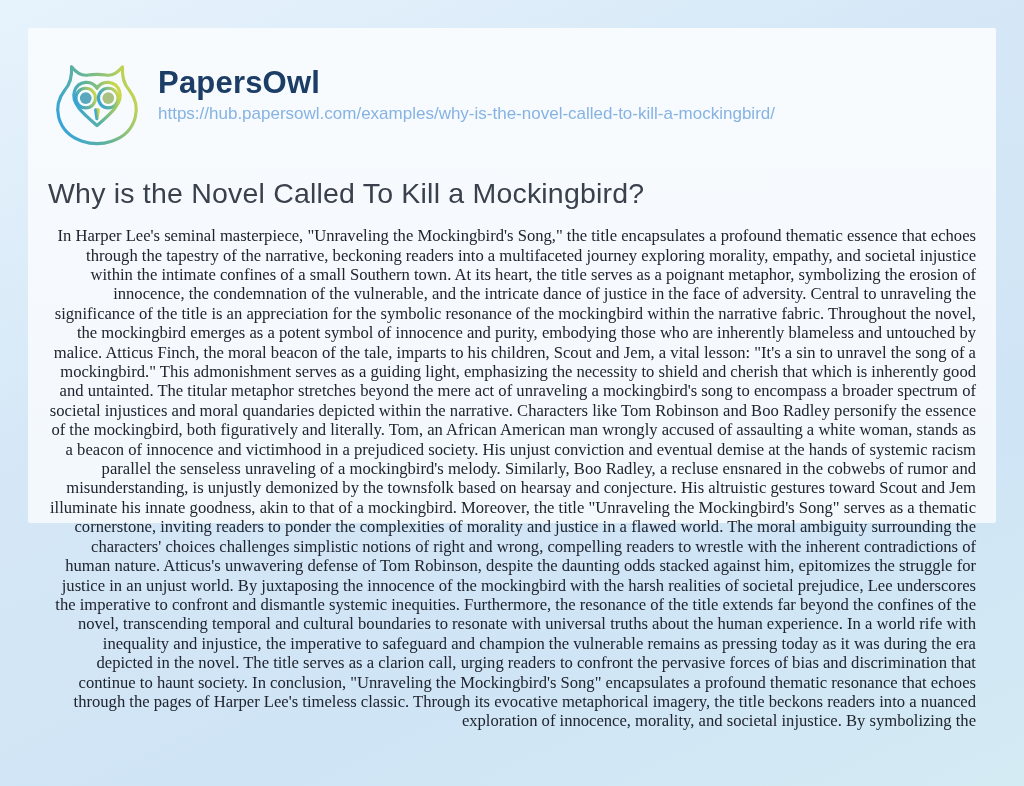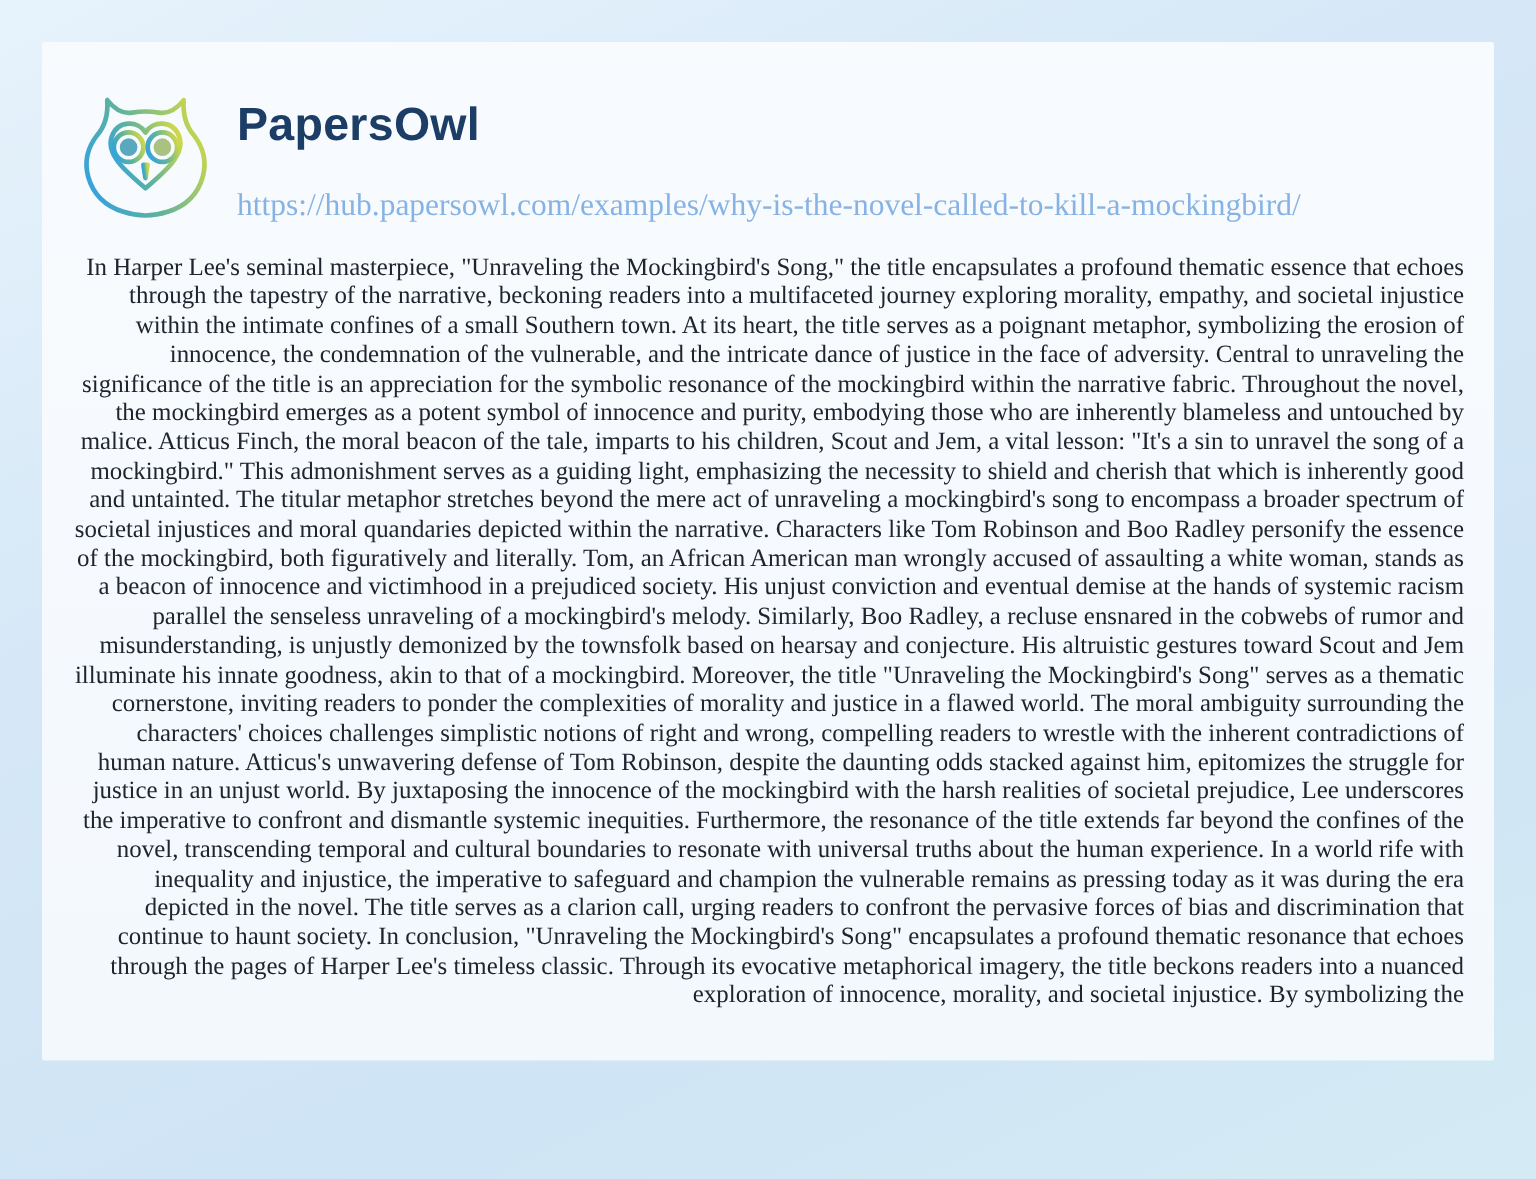--- a/index.html
+++ b/index.html
@@ -10,21 +10,21 @@
     position: relative;
     font-family: "Liberation Sans", sans-serif;
     background: linear-gradient(155deg, #e7f3fc 0%, #d6e8f7 35%, #cfe4f5 70%, #d4ebf4 100%);
     overflow: hidden;
   }
   .panel {
     position: absolute;
     left: 28px;
     top: 28px;
     width: 968px;
-    height: 679px;
+    height: 495px;
     background: linear-gradient(180deg, #f8fbfe 0%, #f3f8fd 100%);
     border-radius: 2px;
     padding: 22px 20px 1px 20px;
   }
   .header {
     display: flex;
     align-items: flex-start;
     gap: 12px;
     margin-top: 4px;
   }
@@ -37,26 +37,25 @@
   .brand-block { display: flex; flex-direction: column; padding-top: 12px; }
   .brand-name {
     font-size: 31px;
     font-weight: 700;
     color: #1c3d66;
     letter-spacing: 0.2px;
     line-height: 1.1;
     cursor: pointer;
   }
   .source-url {
-    margin-top: 24px;
-    font-size: 21px;
+    margin-top: 4px;
+    font-size: 17px;
     color: #86b3e3;
     text-decoration: none;
     cursor: pointer;
-    font-family: Liberation Serif, serif;
   }
   .article-title {
     font-size: 28.5px;
     font-weight: 400;
     color: #3a414c;
     letter-spacing: 0.2px;
     margin: 24px 0 0 0;
     line-height: 1.2;
   }
   .article-body {
@@ -99,16 +98,17 @@
         <circle cx="38.5" cy="45" r="6" fill="#5aa8bd"></circle>
         <circle cx="61.5" cy="45" r="6" fill="#a9c181"></circle>
       </svg>
     </div>
     <div class="brand-block">
       <div class="brand-name">PapersOwl</div>
       <a class="source-url">https://hub.papersowl.com/examples/why-is-the-novel-called-to-kill-a-mockingbird/</a>
     </div>
   </header>
 
+  <h1 class="article-title">Why is the Novel Called To Kill a Mockingbird?</h1>
 
   <p class="article-body">In Harper Lee's seminal masterpiece, "Unraveling the Mockingbird's Song," the title encapsulates a profound thematic essence that echoes through the tapestry of the narrative, beckoning readers into a multifaceted journey exploring morality, empathy, and societal injustice within the intimate confines of a small Southern town. At its heart, the title serves as a poignant metaphor, symbolizing the erosion of innocence, the condemnation of the vulnerable, and the intricate dance of justice in the face of adversity. Central to unraveling the significance of the title is an appreciation for the symbolic resonance of the mockingbird within the narrative fabric. Throughout the novel, the mockingbird emerges as a potent symbol of innocence and purity, embodying those who are inherently blameless and untouched by malice. Atticus Finch, the moral beacon of the tale, imparts to his children, Scout and Jem, a vital lesson: "It's a sin to unravel the song of a mockingbird." This admonishment serves as a guiding light, emphasizing the necessity to shield and cherish that which is inherently good and untainted. The titular metaphor stretches beyond the mere act of unraveling a mockingbird's song to encompass a broader spectrum of societal injustices and moral quandaries depicted within the narrative. Characters like Tom Robinson and Boo Radley personify the essence of the mockingbird, both figuratively and literally. Tom, an African American man wrongly accused of assaulting a white woman, stands as a beacon of innocence and victimhood in a prejudiced society. His unjust conviction and eventual demise at the hands of systemic racism parallel the senseless unraveling of a mockingbird's melody. Similarly, Boo Radley, a recluse ensnared in the cobwebs of rumor and misunderstanding, is unjustly demonized by the townsfolk based on hearsay and conjecture. His altruistic gestures toward Scout and Jem illuminate his innate goodness, akin to that of a mockingbird. Moreover, the title "Unraveling the Mockingbird's Song" serves as a thematic cornerstone, inviting readers to ponder the complexities of morality and justice in a flawed world. The moral ambiguity surrounding the characters' choices challenges simplistic notions of right and wrong, compelling readers to wrestle with the inherent contradictions of human nature. Atticus's unwavering defense of Tom Robinson, despite the daunting odds stacked against him, epitomizes the struggle for justice in an unjust world. By juxtaposing the innocence of the mockingbird with the harsh realities of societal prejudice, Lee underscores the imperative to confront and dismantle systemic inequities. Furthermore, the resonance of the title extends far beyond the confines of the novel, transcending temporal and cultural boundaries to resonate with universal truths about the human experience. In a world rife with inequality and injustice, the imperative to safeguard and champion the vulnerable remains as pressing today as it was during the era depicted in the novel. The title serves as a clarion call, urging readers to confront the pervasive forces of bias and discrimination that continue to haunt society. In conclusion, "Unraveling the Mockingbird's Song" encapsulates a profound thematic resonance that echoes through the pages of Harper Lee's timeless classic. Through its evocative metaphorical imagery, the title beckons readers into a nuanced exploration of innocence, morality, and societal injustice. By symbolizing the</p>
 
 </main>
 
 </body></html>

